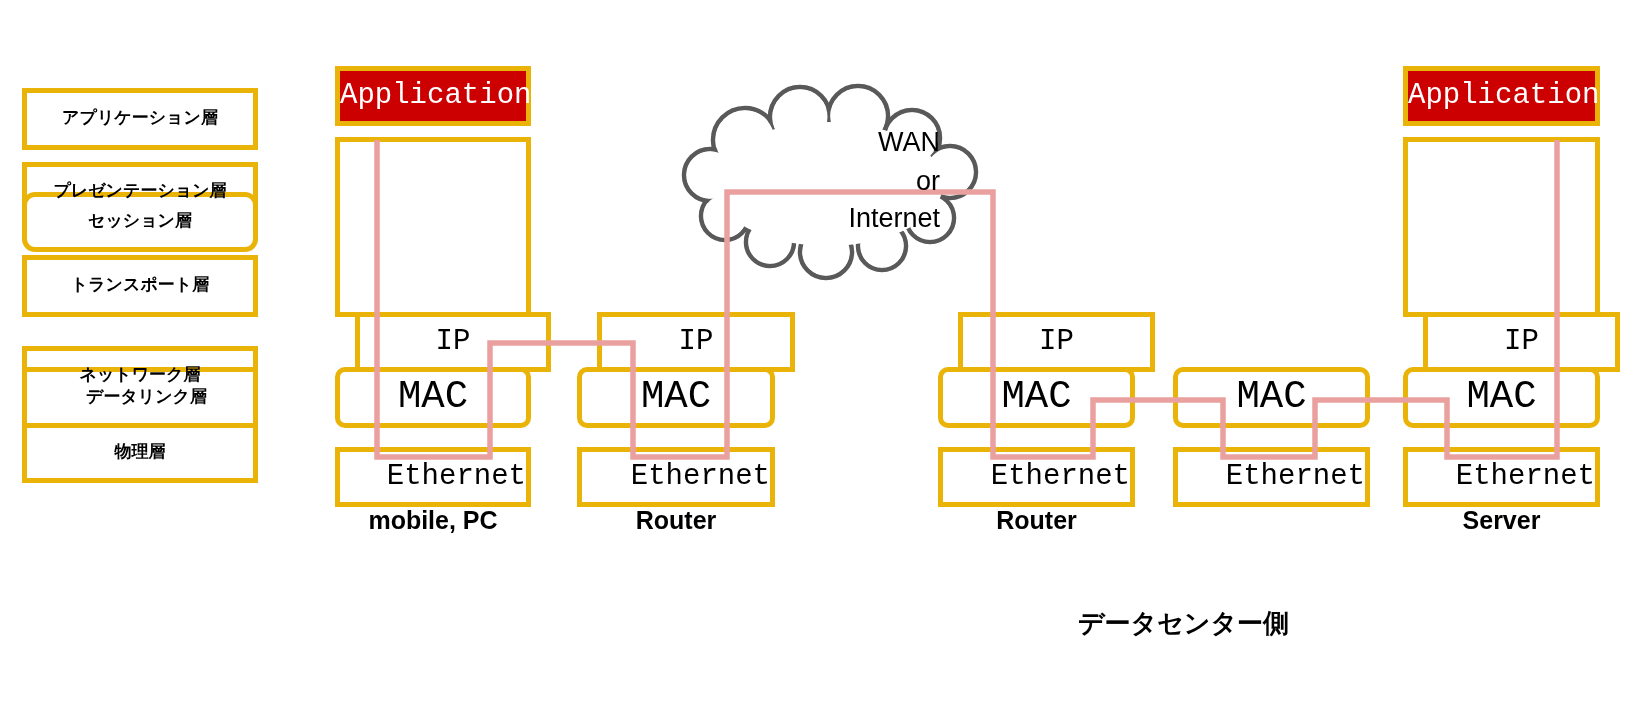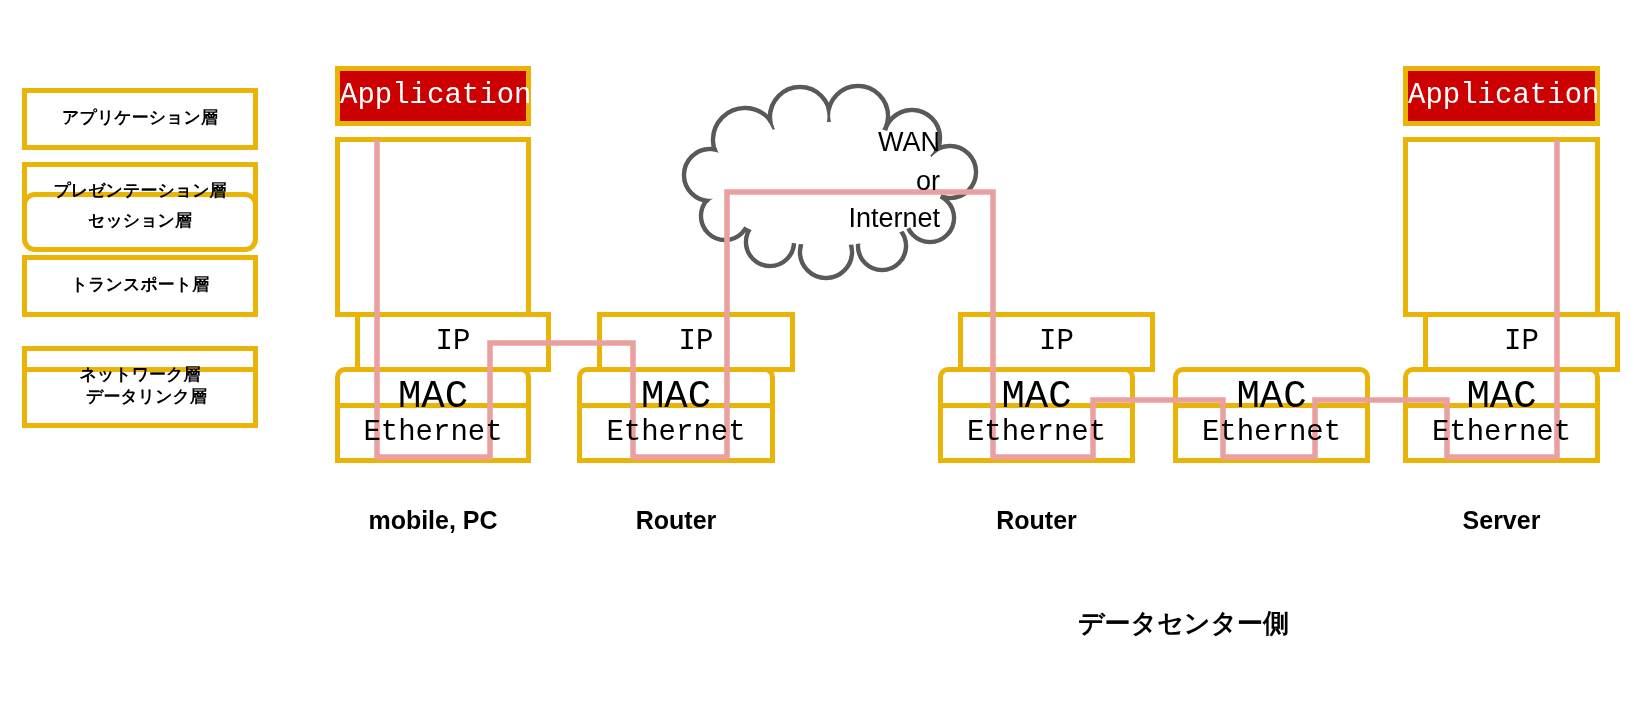--- a/index.html
+++ b/index.html
@@ -12,21 +12,21 @@
   .cell{
     position:absolute;left:0;width:100%;box-sizing:border-box;
     background:#fff;border:5px solid #eab308;text-align:center;font-family:Liberation Mono, monospace;
   }
   .cell span{position:relative;z-index:6;}
   
   .r-app{top:66px;height:60px;background:#cc0000;color:#fff;font-size:29px;line-height:50px;}
   .r-spacer{top:137px;height:180px;}
   .r-ip{top:312px;height:60px;font-size:29px;line-height:50px;margin-left:20px;}
   .r-mac{top:367px;height:61px;font-size:39px;line-height:51px;border-radius:10px;}
-  .r-eth{top:403px;height:60px;font-size:29px;line-height:50px;}
+  .r-eth{top:447px;height:60px;font-size:29px;line-height:50px;text-align:right;}
   
   .osi-cell{font-weight:bold;font-size:17px;}
   .o1{top:88px;height:62px;line-height:52px;}
   .o2{top:162px;height:44px;line-height:50px;}
   .o3{top:192px;height:60px;line-height:50px;border-radius:13px;}
   .o4{top:255px;height:62px;line-height:52px;}
   .o5{top:312px;height:60px;line-height:50px;margin-top:34px;}
   .o6{top:367px;height:61px;line-height:51px;padding-left:13px;}
   .o7{top:423px;height:60px;line-height:50px;}
   
@@ -64,20 +64,21 @@
 <div class="canvas">
 
 
   <div class="stack st-osi">
     <div class="cell osi-cell o1"><span>アプリケーション層</span></div>
     <div class="cell osi-cell o2"><span>プレゼンテーション層</span></div>
     <div class="cell osi-cell o3"><span>セッション層</span></div>
     <div class="cell osi-cell o4"><span>トランスポート層</span></div>
     <div class="cell osi-cell o5"><span>ネットワーク層</span></div>
     <div class="cell osi-cell o6"><span>データリンク層</span></div>
+    <div class="cell osi-cell o7"><span>物理層</span></div>
   </div>
 
   <div class="stack st-mobile">
     <div class="cell r-app"><span>Application</span></div>
     <div class="cell r-spacer"></div>
     <div class="cell r-ip"><span>IP</span></div>
     <div class="cell r-mac"><span>MAC</span></div>
     <div class="cell r-eth"><span>Ethernet</span></div>
     <div class="dev-label">mobile, PC</div>
   </div>

